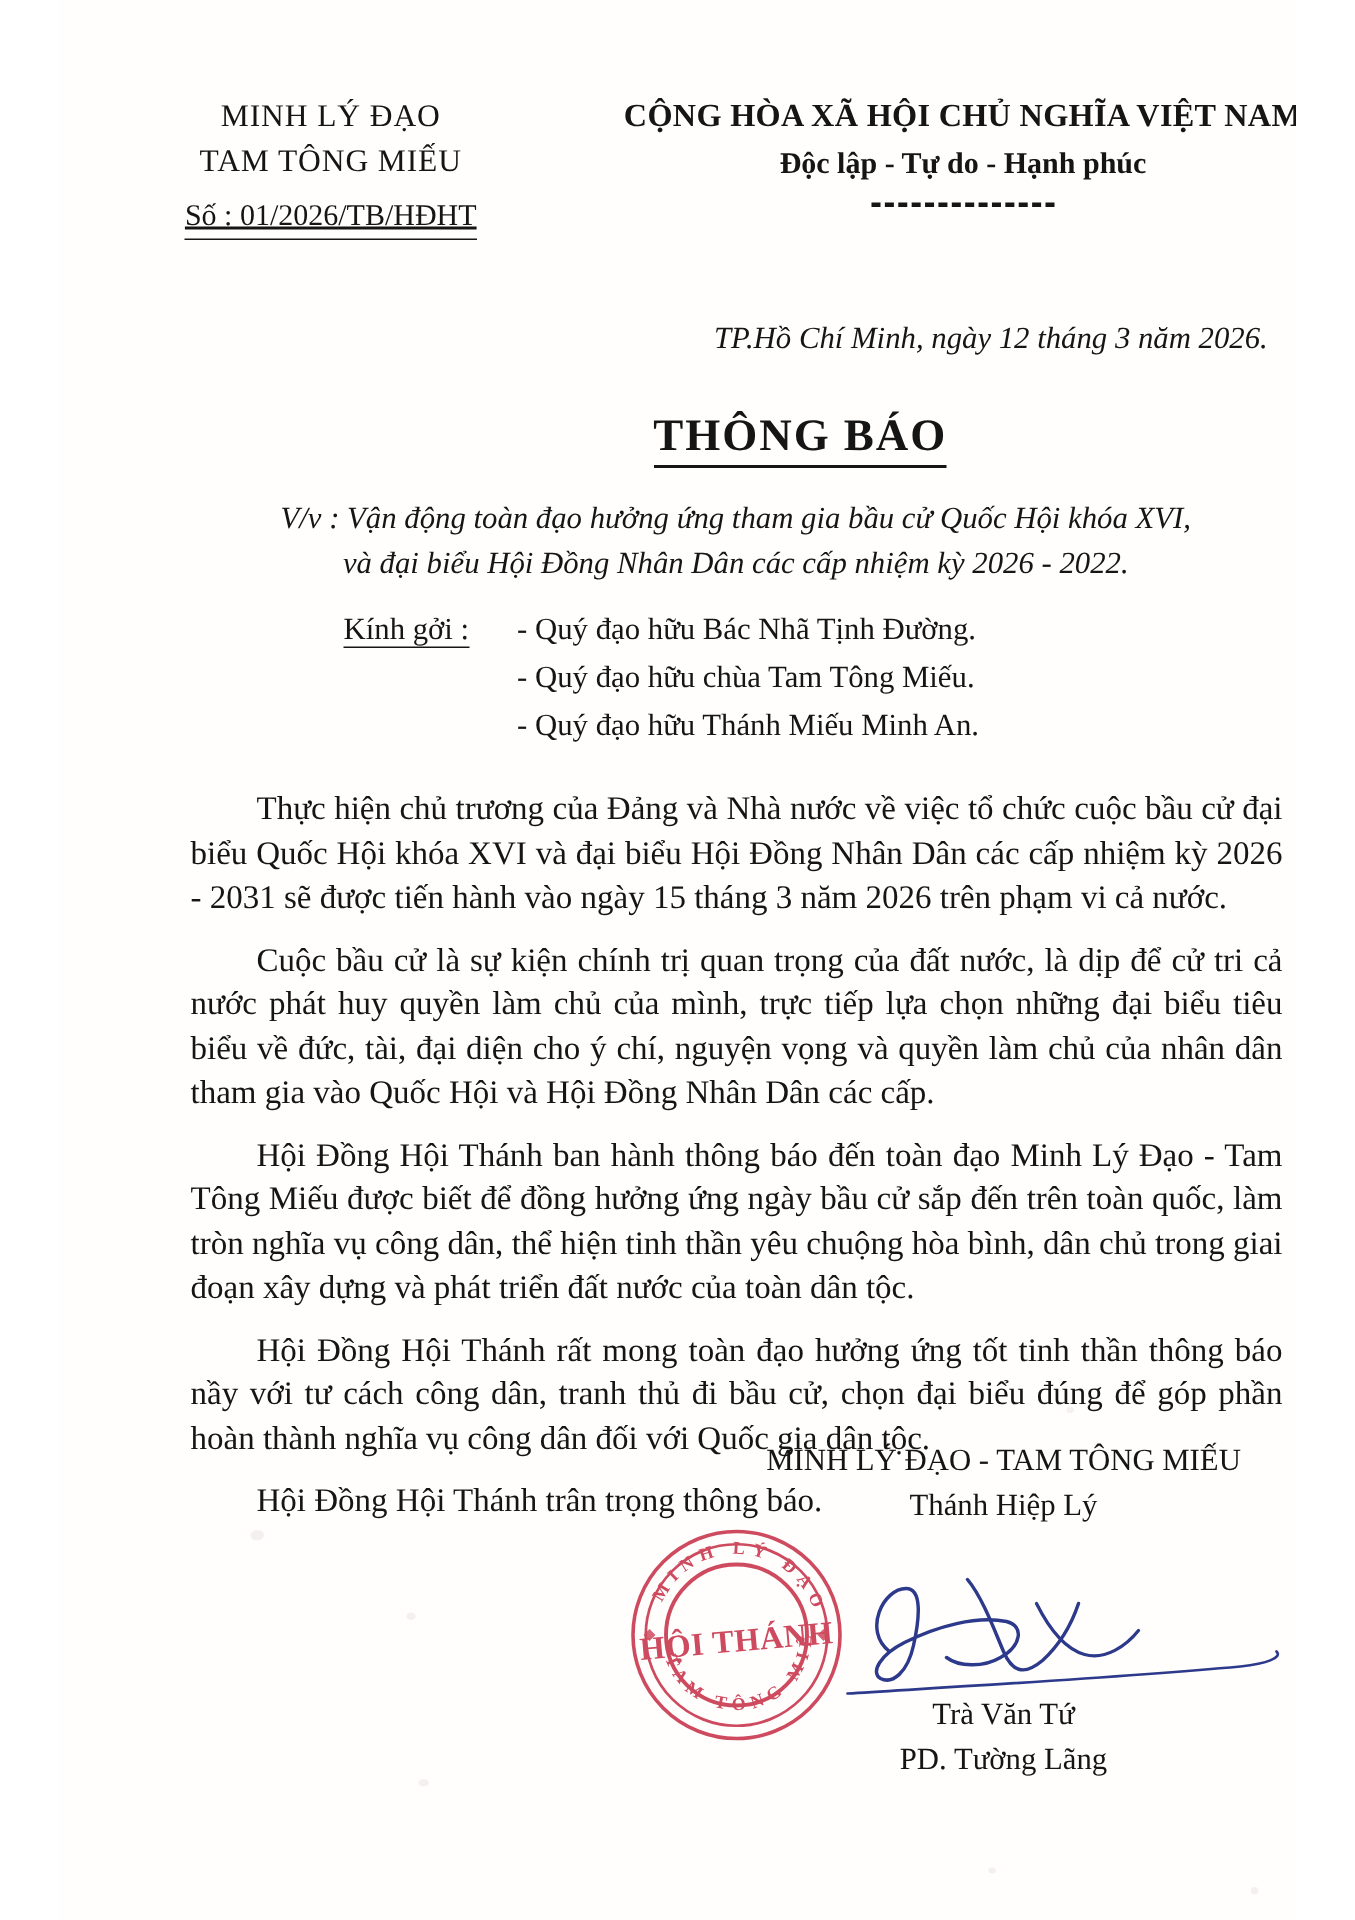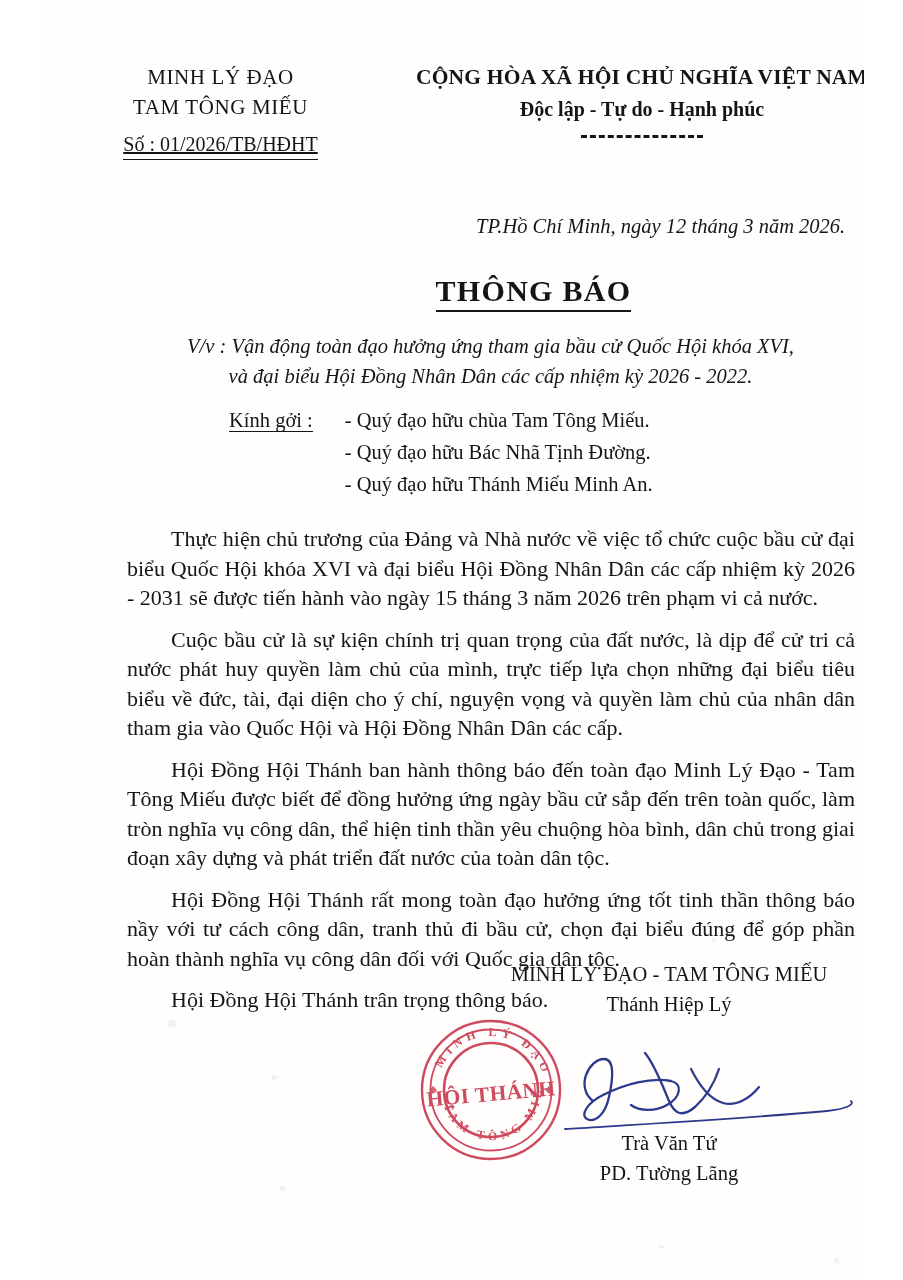--- a/index.html
+++ b/index.html
@@ -243,22 +243,22 @@
   <div class="subject">
     <div>V/v : Vận động toàn đạo hưởng ứng tham gia bầu cử Quốc Hội khóa XVI,</div>
     <div>và đại biểu Hội Đồng Nhân Dân các cấp nhiệm kỳ 2026 - 2022.</div>
   </div>
 
   <div class="recipients">
     <div class="recipients-label">
       <u>Kính gởi :</u>
     </div>
     <div class="recipients-list">
+      <div>- Quý đạo hữu Bác Nhã Tịnh Đường.</div>
       <div>- Quý đạo hữu chùa Tam Tông Miếu.</div>
-      <div>- Quý đạo hữu Bác Nhã Tịnh Đường.</div>
       <div>- Quý đạo hữu Thánh Miếu Minh An.</div>
     </div>
   </div>
 
   <div class="body">
     <p>Thực hiện chủ trương của Đảng và Nhà nước về việc tổ chức cuộc bầu cử đại biểu Quốc Hội khóa XVI và đại biểu Hội Đồng Nhân Dân các cấp nhiệm kỳ 2026 - 2031 sẽ được tiến hành vào ngày 15 tháng 3 năm 2026 trên phạm vi cả nước.</p>
     <p>Cuộc bầu cử là sự kiện chính trị quan trọng của đất nước, là dịp để cử tri cả nước phát huy quyền làm chủ của mình, trực tiếp lựa chọn những đại biểu tiêu biểu về đức, tài, đại diện cho ý chí, nguyện vọng và quyền làm chủ của nhân dân tham gia vào Quốc Hội và Hội Đồng Nhân Dân các cấp.</p>
     <p>Hội Đồng Hội Thánh ban hành thông báo đến toàn đạo Minh Lý Đạo - Tam Tông Miếu được biết để đồng hưởng ứng ngày bầu cử sắp đến trên toàn quốc, làm tròn nghĩa vụ công dân, thể hiện tinh thần yêu chuộng hòa bình, dân chủ trong giai đoạn xây dựng và phát triển đất nước của toàn dân tộc.</p>
     <p>Hội Đồng Hội Thánh rất mong toàn đạo hưởng ứng tốt tinh thần thông báo nầy với tư cách công dân, tranh thủ đi bầu cử, chọn đại biểu đúng để góp phần hoàn thành nghĩa vụ công dân đối với Quốc gia dân tộc.</p>
     <p class="last">Hội Đồng Hội Thánh trân trọng thông báo.</p>

